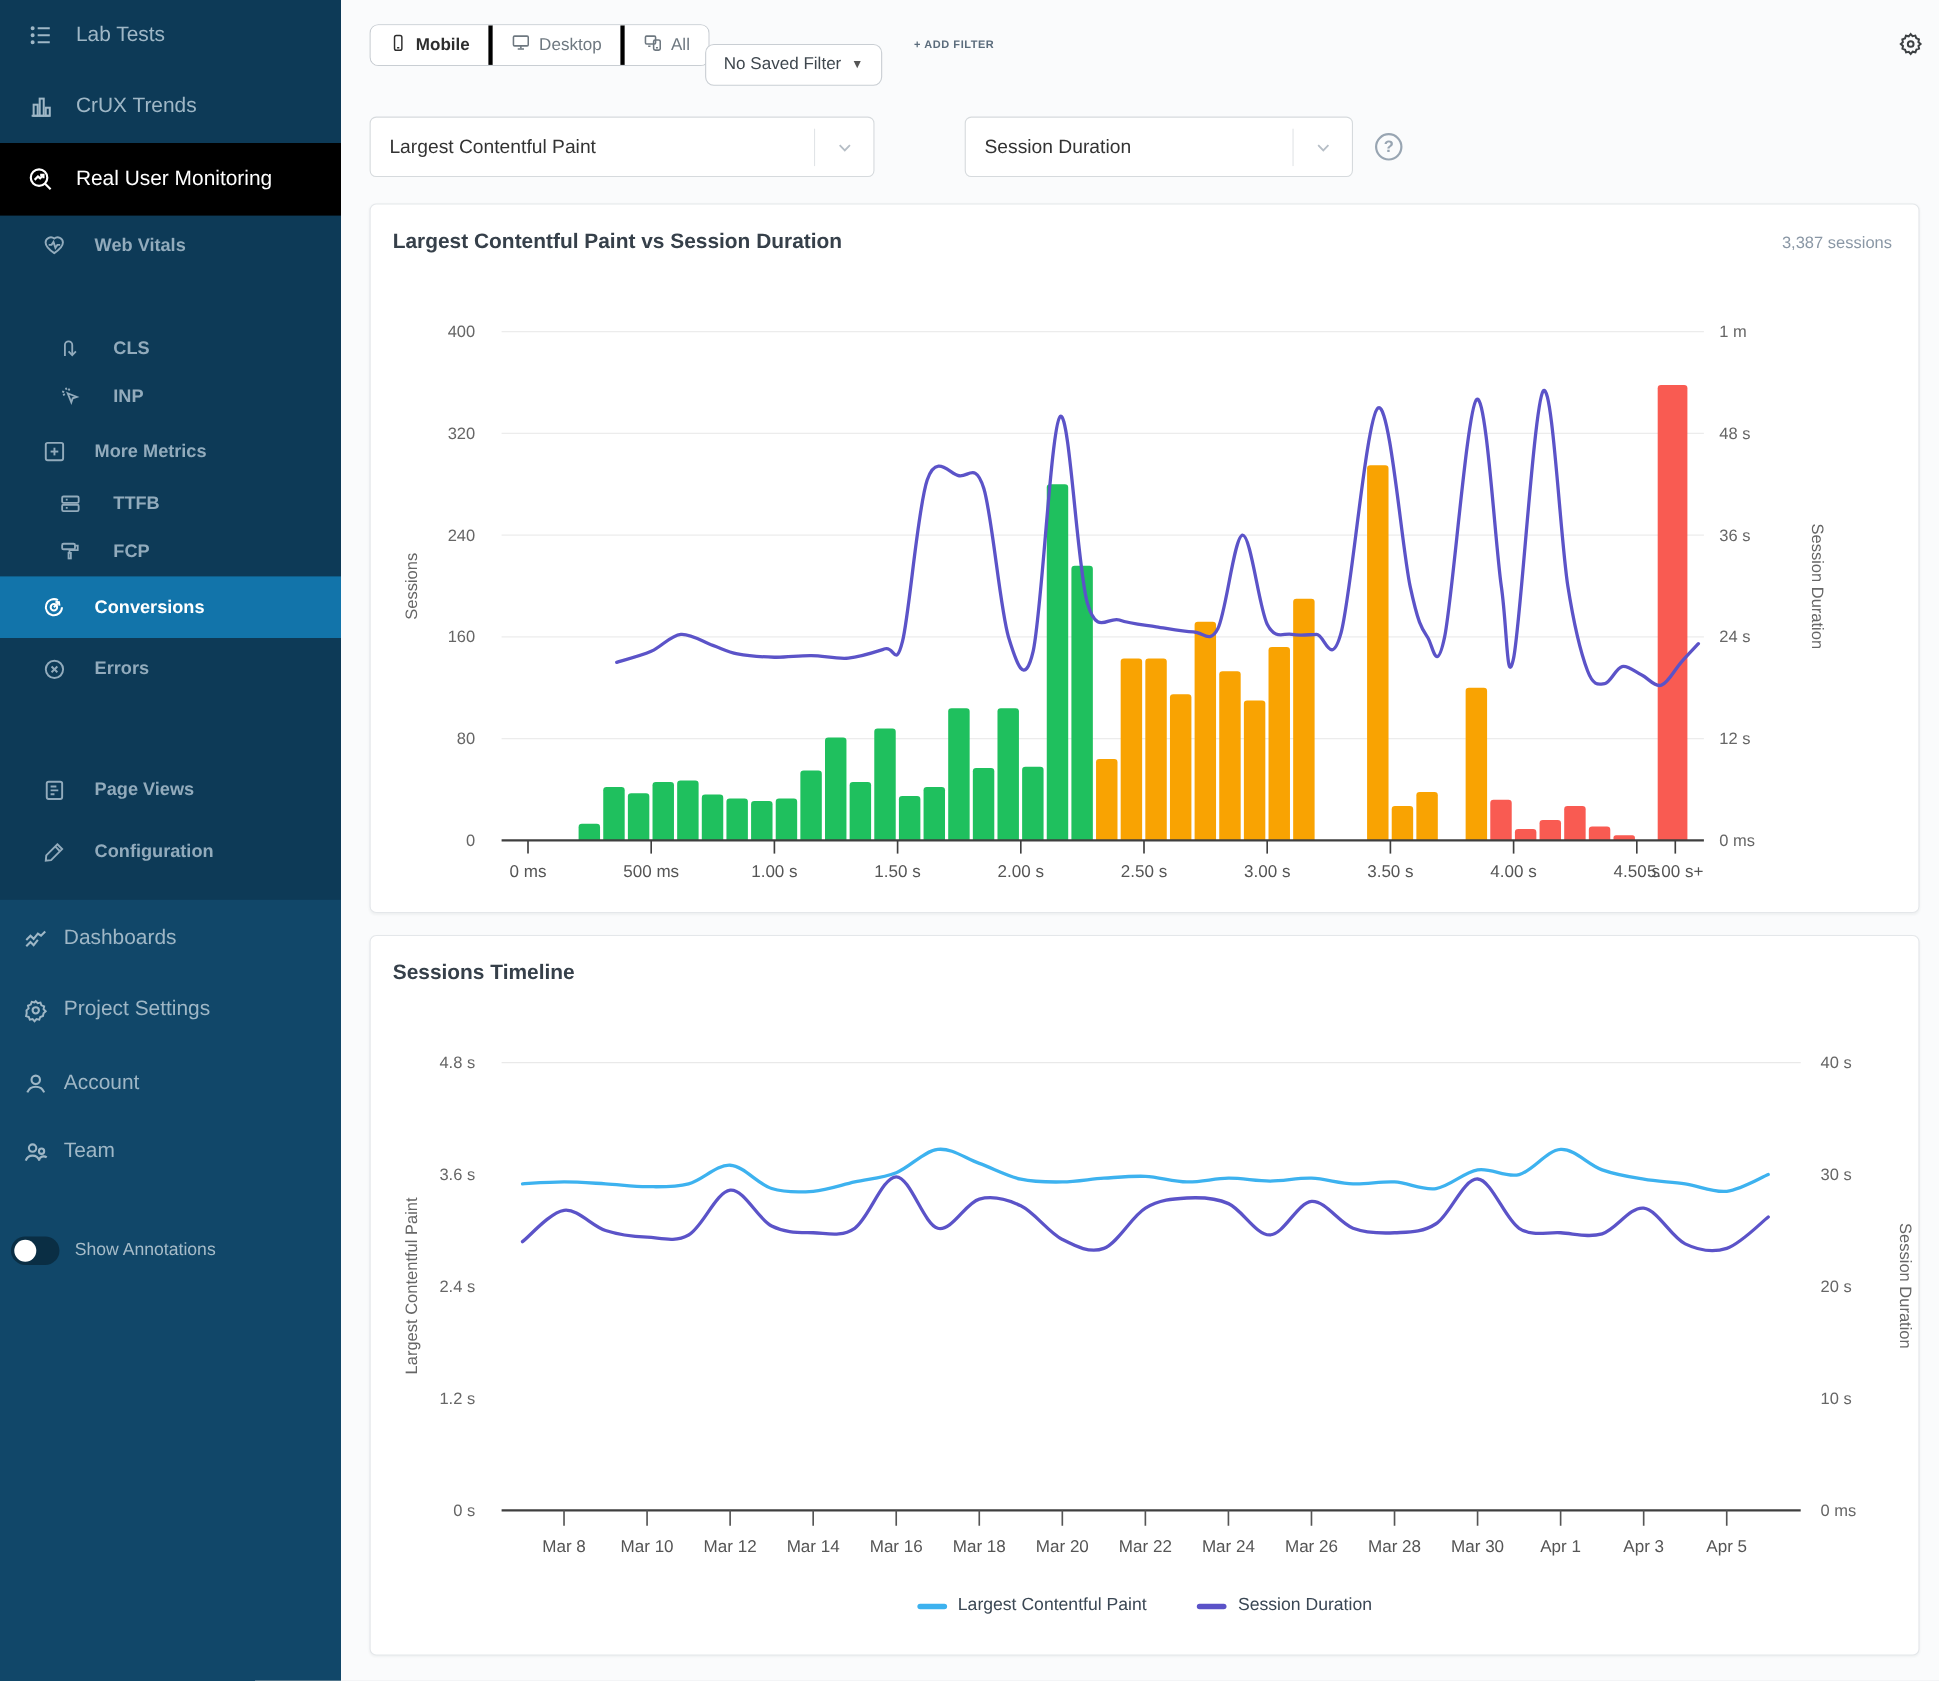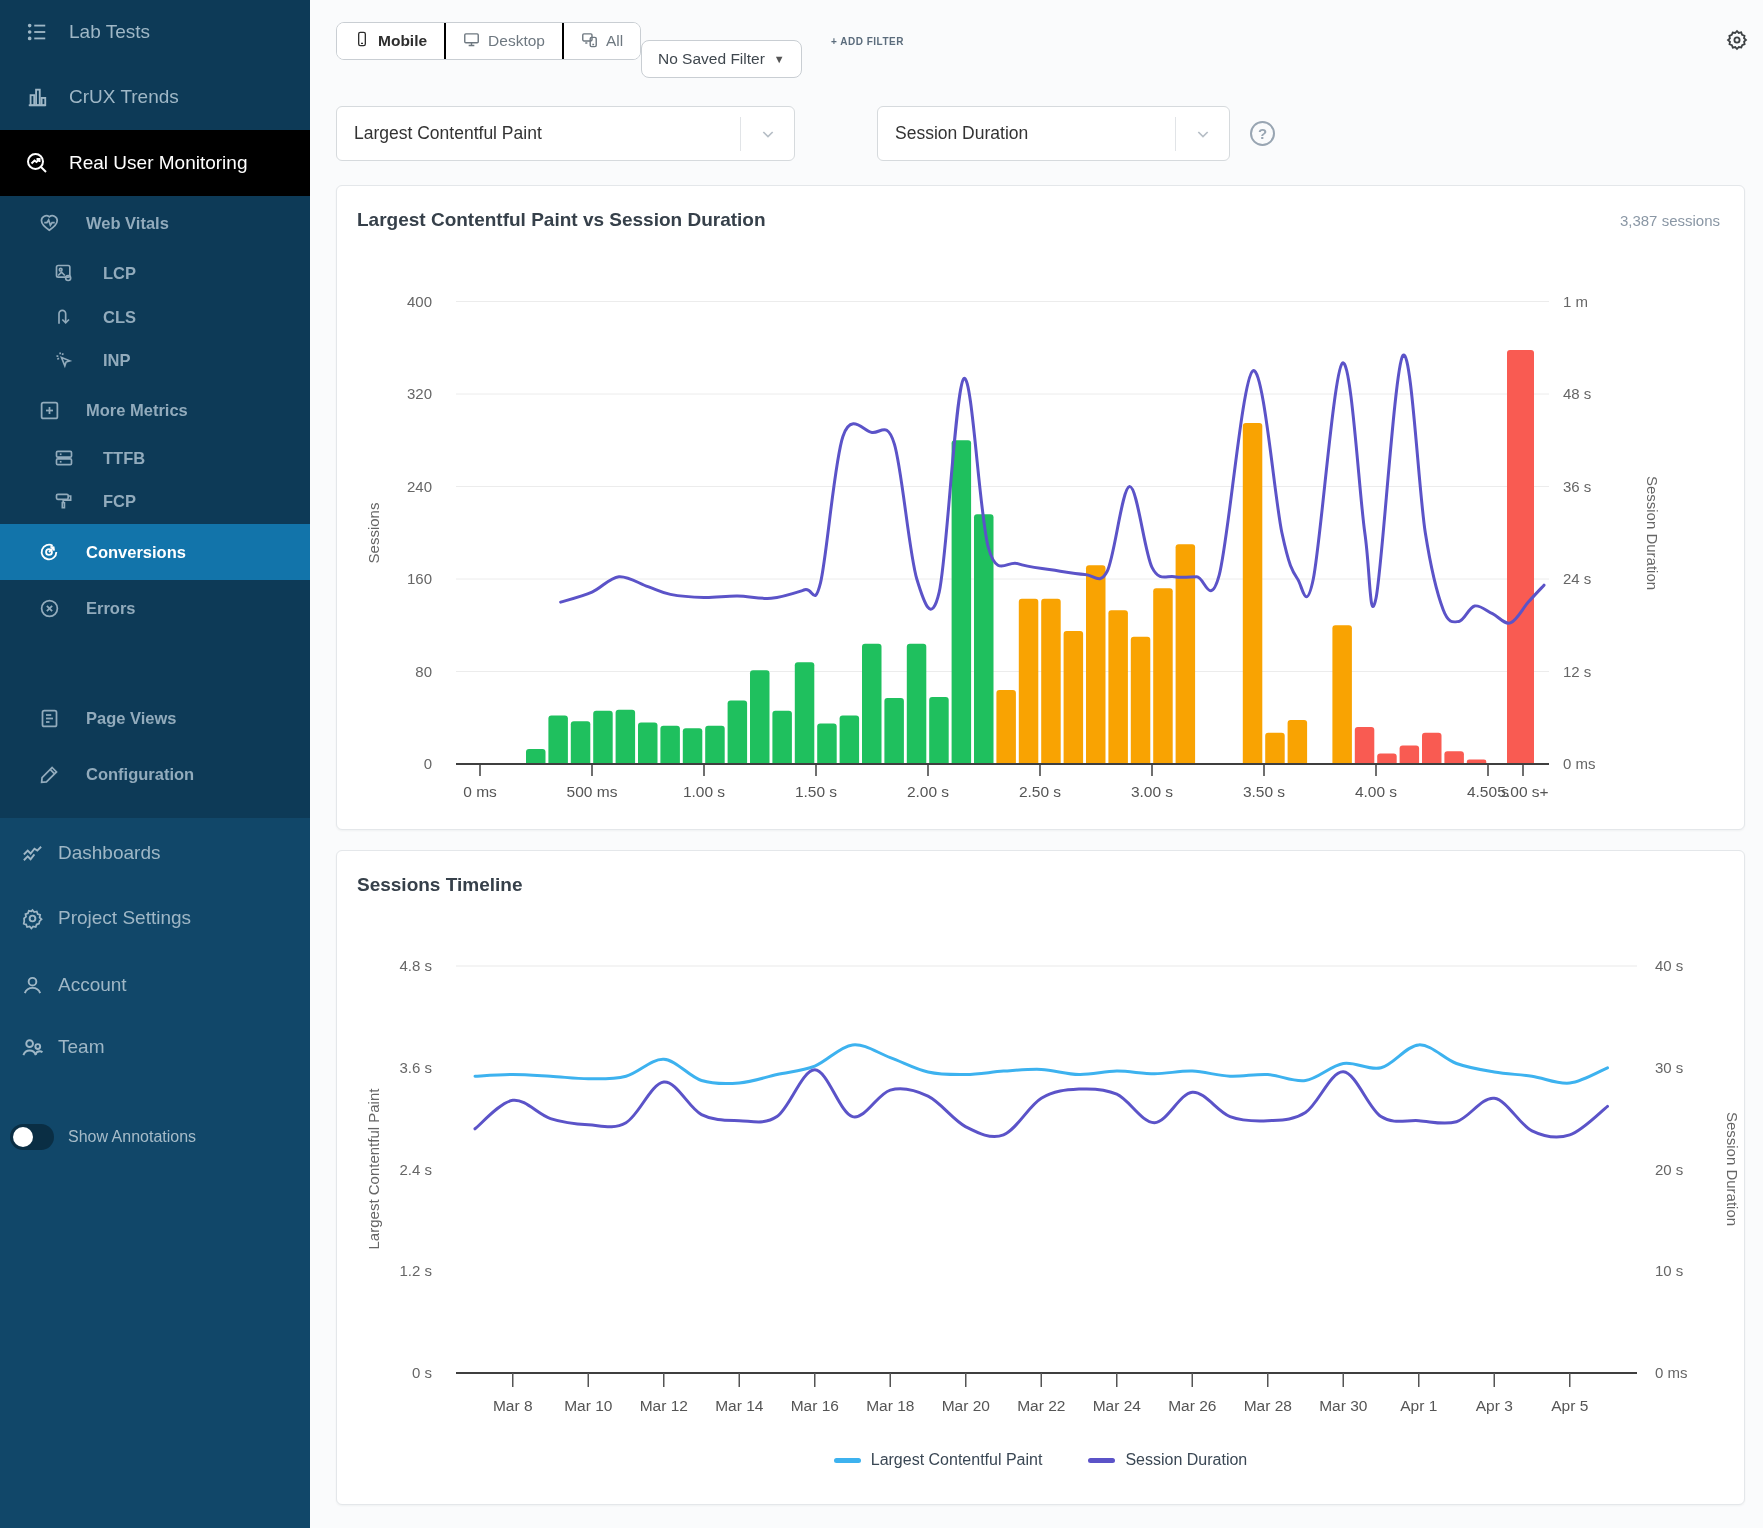--- a/index.html
+++ b/index.html
@@ -23,21 +23,21 @@
   .nav-item.active-sub { background:#1274aa; color:#ffffff; }
   .bottom-item { padding-left:20px; font-size:19px; }
   .bottom-item .ic { width:24px; margin-right:14px; }
   #annot-row { position:absolute; left:0; top:1113px; width:310px; height:48px; display:flex; align-items:center; color:#a7bcc9; font-size:16px; }
   #annot-toggle { position:relative; width:44px; height:26px; border-radius:13px; background:#0a2e44; margin-left:10px; margin-right:14px; cursor:pointer; flex:0 0 auto; }
   #annot-toggle .knob { position:absolute; left:3px; top:3px; width:20px; height:20px; border-radius:50%; background:#ffffff; }
 
   
   #toolbar { position:absolute; left:310px; top:0; width:1453px; height:90px; }
   #device-seg { position:absolute; left:26px; top:22px; height:38px; display:flex; background:#ffffff; border:1px solid #c9ced3; border-radius:8px; overflow:hidden; }
-  .seg-btn { display:flex; align-items:center; gap:8px; padding:0 17px; font-size:15.5px; color:#6e7press880; color:#6e7880; border-right:2px solid #000000; cursor:pointer; background:#fff; }
+  .seg-btn { display:flex; align-items:center; gap:8px; padding:0 17px; font-size:15.5px; color:#6e7press880; color:#6e7880; border-right:4px solid #000000; cursor:pointer; background:#fff; }
   .seg-btn:last-child { border-right:none; }
   .seg-btn.sel { color:#2e2e2e; font-weight:bold; }
   #saved-filter-btn { position:absolute; left:331px; top:22px; height:38px; display:flex; align-items:center; gap:9px; padding:0 16px; background:#fff; border:1px solid #c9ced3; border-radius:8px; font-size:15.5px; color:#3f474e; cursor:pointer;margin-top:18px; }
   #saved-filter-btn .caret { font-size:11px; color:#555; }
   #add-filter-btn { position:absolute; left:521px; top:22px; height:38px; display:flex; align-items:center; font-size:10px; font-weight:bold; letter-spacing:0.5px; color:#5b6c7c; cursor:pointer; }
   #settings-gear { position:absolute; right:14px; top:28px; width:24px; height:24px; color:#3c4043; cursor:pointer; }
 
   
   .metric-select { position:absolute; top:106px; height:55px; background:#fff; border:1px solid #d6dadd; border-radius:6px; display:flex; align-items:center; cursor:pointer; }
   #metric-select-1 { left:336px; width:459px; }
@@ -108,31 +108,20 @@
     <div class="nav-item lv2" style="top:201px">
       <span class="ic">
         <svg width="21" height="21" viewBox="0 0 24 24" fill="none" stroke="currentColor" stroke-width="2">
             <path d="M20.8 8.6a5.5 5.5 0 0 0-9-4.2 5.5 5.5 0 0 0-9 4.2c0 5 9 11 9 11s9-6 9-11z"></path>
             <polyline points="6,11 9,11 11,8 13,14 15,11 18,11"></polyline>
           </svg>
       </span>
       <span class="lbl">Web Vitals</span>
     </div>
 
-    <div class="nav-item lv3" style="top:251px">
-      <span class="ic">
-        <svg width="20" height="20" viewBox="0 0 24 24" fill="none" stroke="currentColor" stroke-width="2">
-            <rect x="3" y="3" width="16" height="14" rx="2"></rect>
-            <circle cx="8" cy="8" r="1.6"></circle>
-            <path d="M5 15l4-4 4 4"></path>
-            <circle cx="17" cy="18" r="3"></circle>
-          </svg>
-      </span>
-      <span class="lbl">LCP</span>
-    </div>
 
     <div class="nav-item lv3" style="top:295px">
       <span class="ic">
         <svg width="20" height="20" viewBox="0 0 24 24" fill="none" stroke="currentColor" stroke-width="2">
             <path d="M6 20V8a4 4 0 0 1 8 0v10"></path>
             <polyline points="10,15 14,19 18,15"></polyline>
           </svg>
       </span>
       <span class="lbl">CLS</span>
     </div>

